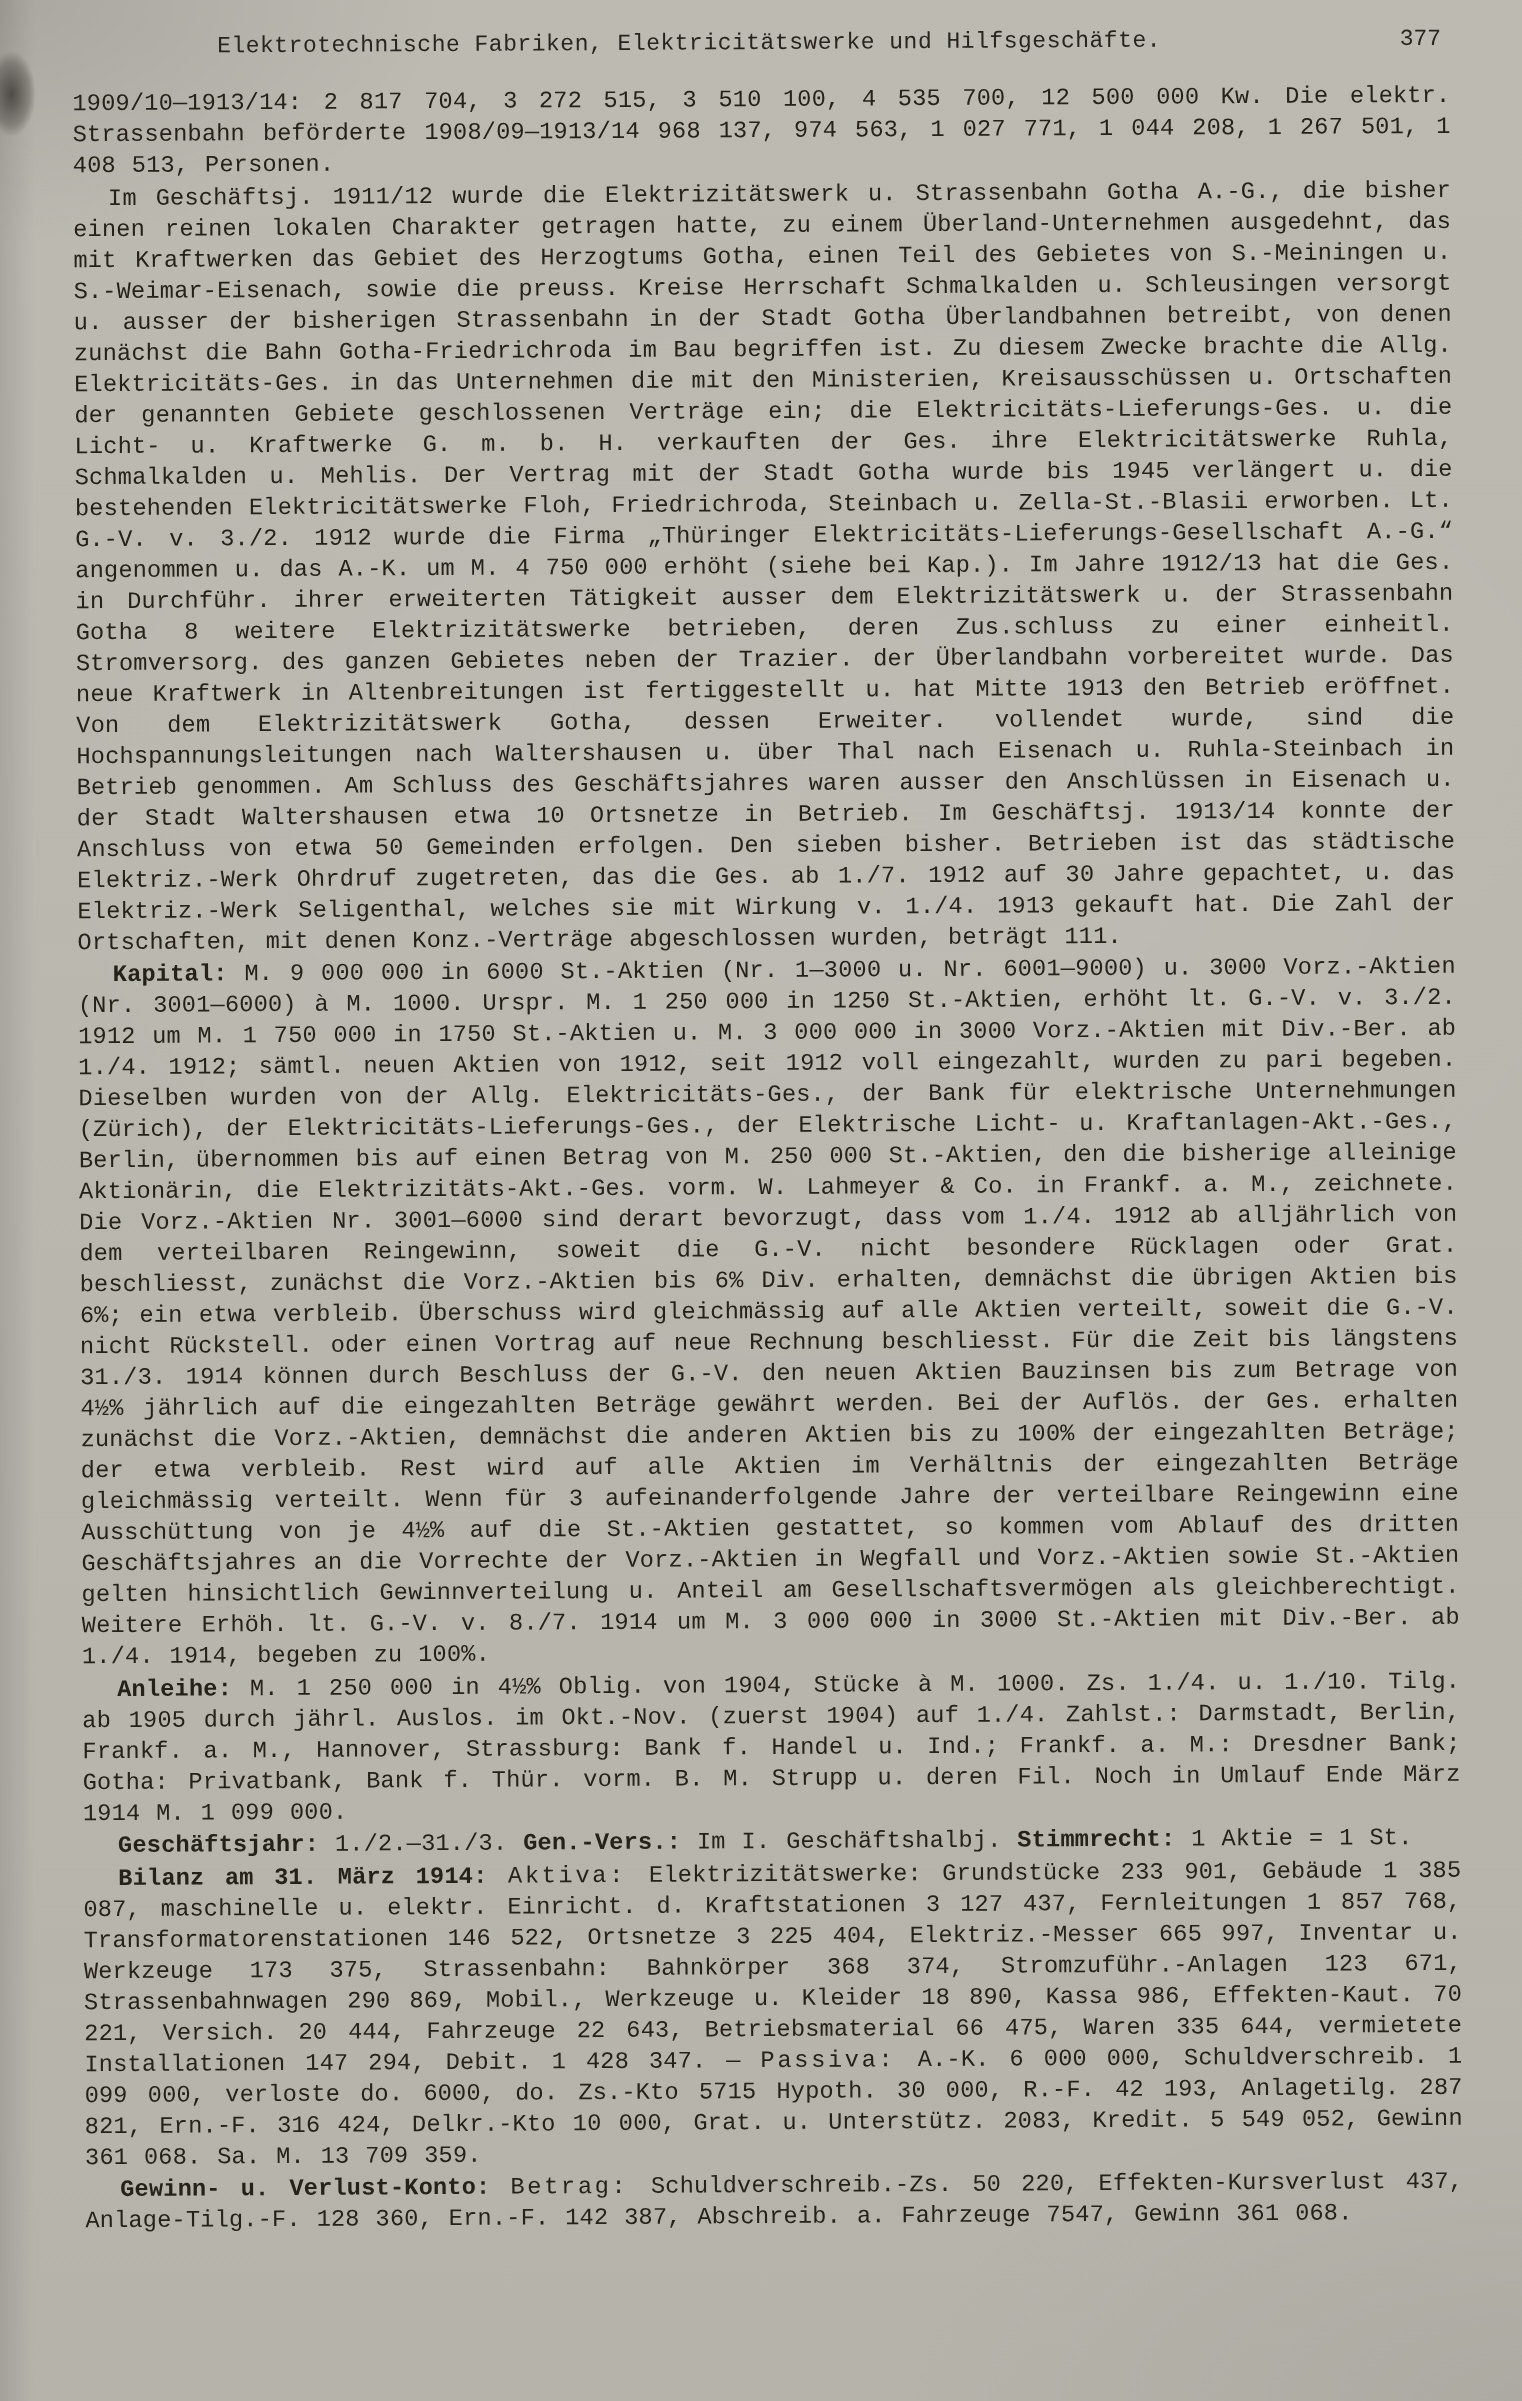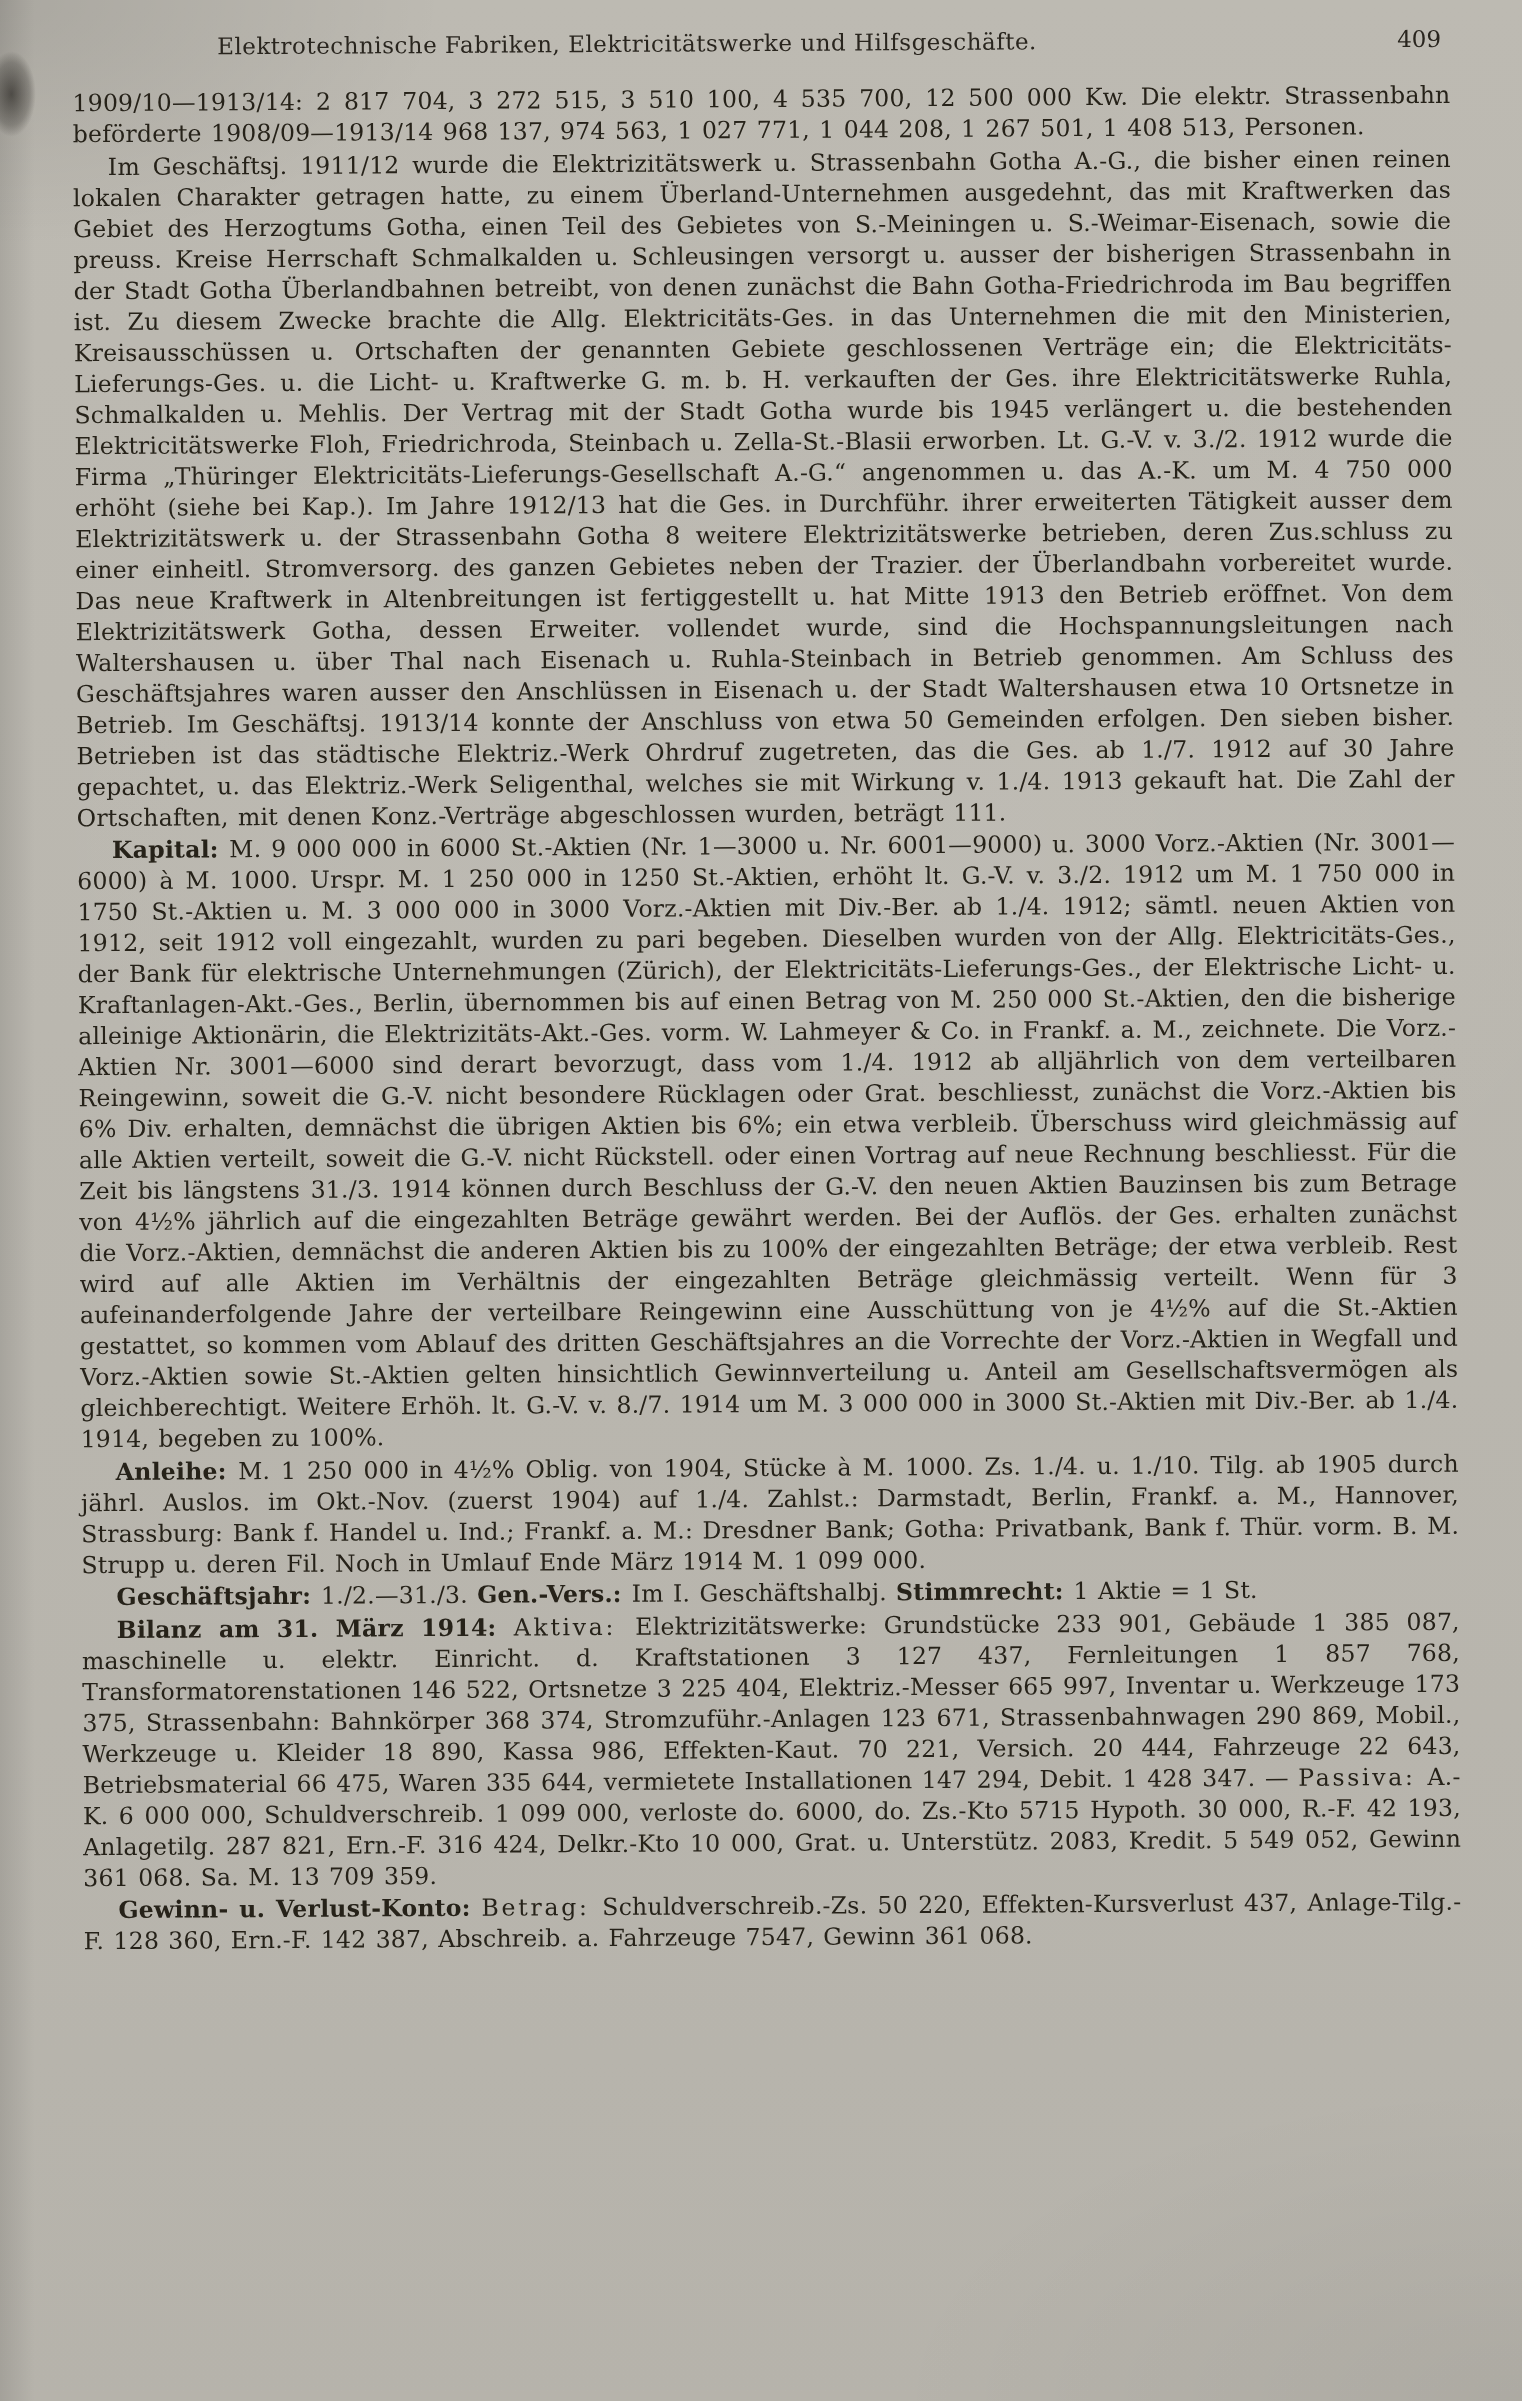--- a/index.html
+++ b/index.html
@@ -12,20 +12,21 @@
   }
   .page {
     position: absolute;
     inset: 0;
     background:
       radial-gradient(1218px 838px at 55% 35%, rgba(255,255,255,0.06), transparent 70%),
       radial-gradient(685px 381px at 0% 0%, rgba(0,0,0,0.10), transparent 65%),
       radial-gradient(914px 457px at 100% 100%, rgba(0,0,0,0.05), transparent 70%),
       linear-gradient(#bdbab2, #b6b3ab);
     color: #29251e;
+    font-family: Liberation Mono, monospace;
   }
   
   .page::before {
     content: "";
     position: absolute;
     left: -21px; top: 37px;
     width: 65px; height: 114px;
     background: radial-gradient(closest-side, rgba(22,19,15,0.6), rgba(22,19,15,0.25) 55%, transparent 75%);
     pointer-events: none;
   }
@@ -77,21 +78,21 @@
   .seg-spaced { letter-spacing: 2.7px; }
 </style>
 </head>
 <body>
 
 <div class="page">
   <div class="sheet">
 
     <div class="running-head">
       <span class="running-title">Elektrotechnische Fabriken, Elektricitätswerke und Hilfsgeschäfte.</span>
-      <span class="page-number">409</span>
+      <span class="page-number">377</span>
     </div>
 
     <div class="text-block">
 
     <p class="" style="color: rgb(38, 34, 25);"><span>1909/10—1913/14: 2 817 704, 3 272 515, 3 510 100, 4 535 700, 12 500 000 Kw. Die elektr. Strassenbahn beförderte 1908/09—1913/14 968 137, 974 563, 1 027 771, 1 044 208, 1 267 501, 1 408 513, Personen.</span></p>
         <p class="indent" style="color: rgb(38, 34, 25);"><span>Im Geschäftsj. 1911/12 wurde die Elektrizitätswerk u. Strassenbahn Gotha A.-G., die bisher einen reinen lokalen Charakter getragen hatte, zu einem Überland-Unternehmen ausgedehnt, das mit Kraftwerken das Gebiet des Herzogtums Gotha, einen Teil des Gebietes von S.-Meiningen u. S.-Weimar-Eisenach, sowie die preuss. Kreise Herrschaft Schmalkalden u. Schleusingen versorgt u. ausser der bisherigen Strassenbahn in der Stadt Gotha Überlandbahnen betreibt, von denen zunächst die Bahn Gotha-Friedrichroda im Bau begriffen ist. Zu diesem Zwecke brachte die Allg. Elektricitäts-Ges. in das Unternehmen die mit den Ministerien, Kreisausschüssen u. Ortschaften der genannten Gebiete geschlossenen Verträge ein; die Elektricitäts-Lieferungs-Ges. u. die Licht- u. Kraftwerke G. m. b. H. verkauften der Ges. ihre Elektricitätswerke Ruhla, Schmalkalden u. Mehlis. Der Vertrag mit der Stadt Gotha wurde bis 1945 verlängert u. die bestehenden Elektricitätswerke Floh, Friedrichroda, Steinbach u. Zella-St.-Blasii erworben. Lt. G.-V. v. 3./2. 1912 wurde die Firma „Thüringer Elektricitäts-Lieferungs-Gesellschaft A.-G.“ angenommen u. das A.-K. um M. 4 750 000 erhöht (siehe bei Kap.). Im Jahre 1912/13 hat die Ges. in Durchführ. ihrer erweiterten Tätigkeit ausser dem Elektrizitätswerk u. der Strassenbahn Gotha 8 weitere Elektrizitätswerke betrieben, deren Zus.schluss zu einer einheitl. Stromversorg. des ganzen Gebietes neben der Trazier. der Überlandbahn vorbereitet wurde. Das neue Kraftwerk in Altenbreitungen ist fertiggestellt u. hat Mitte 1913 den Betrieb eröffnet. Von dem Elektrizitätswerk Gotha, dessen Erweiter. vollendet wurde, sind die Hochspannungsleitungen nach Waltershausen u. über Thal nach Eisenach u. Ruhla-Steinbach in Betrieb genommen. Am Schluss des Geschäftsjahres waren ausser den Anschlüssen in Eisenach u. der Stadt Waltershausen etwa 10 Ortsnetze in Betrieb. Im Geschäftsj. 1913/14 konnte der Anschluss von etwa 50 Gemeinden erfolgen. Den sieben bisher. Betrieben ist das städtische Elektriz.-Werk Ohrdruf zugetreten, das die Ges. ab 1./7. 1912 auf 30 Jahre gepachtet, u. das Elektriz.-Werk Seligenthal, welches sie mit Wirkung v. 1./4. 1913 gekauft hat. Die Zahl der Ortschaften, mit denen Konz.-Verträge abgeschlossen wurden, beträgt 111.</span></p>
         <p class="indent" style="color: rgb(38, 34, 25);"><span class="seg-bold">Kapital: </span><span>M. 9 000 000 in 6000 St.-Aktien (Nr. 1—3000 u. Nr. 6001—9000) u. 3000 Vorz.-Aktien (Nr. 3001—6000) à M. 1000. Urspr. M. 1 250 000 in 1250 St.-Aktien, erhöht lt. G.-V. v. 3./2. 1912 um M. 1 750 000 in 1750 St.-Aktien u. M. 3 000 000 in 3000 Vorz.-Aktien mit Div.-Ber. ab 1./4. 1912; sämtl. neuen Aktien von 1912, seit 1912 voll eingezahlt, wurden zu pari begeben. Dieselben wurden von der Allg. Elektricitäts-Ges., der Bank für elektrische Unternehmungen (Zürich), der Elektricitäts-Lieferungs-Ges., der Elektrische Licht- u. Kraftanlagen-Akt.-Ges., Berlin, übernommen bis auf einen Betrag von M. 250 000 St.-Aktien, den die bisherige alleinige Aktionärin, die Elektrizitäts-Akt.-Ges. vorm. W. Lahmeyer &amp; Co. in Frankf. a. M., zeichnete. Die Vorz.-Aktien Nr. 3001—6000 sind derart bevorzugt, dass vom 1./4. 1912 ab alljährlich von dem verteilbaren Reingewinn, soweit die G.-V. nicht besondere Rücklagen oder Grat. beschliesst, zunächst die Vorz.-Aktien bis 6% Div. erhalten, demnächst die übrigen Aktien bis 6%; ein etwa verbleib. Überschuss wird gleichmässig auf alle Aktien verteilt, soweit die G.-V. nicht Rückstell. oder einen Vortrag auf neue Rechnung beschliesst. Für die Zeit bis längstens 31./3. 1914 können durch Beschluss der G.-V. den neuen Aktien Bauzinsen bis zum Betrage von 4½% jährlich auf die eingezahlten Beträge gewährt werden. Bei der Auflös. der Ges. erhalten zunächst die Vorz.-Aktien, demnächst die anderen Aktien bis zu 100% der eingezahlten Beträge; der etwa verbleib. Rest wird auf alle Aktien im Verhältnis der eingezahlten Beträge gleichmässig verteilt. Wenn für 3 aufeinanderfolgende Jahre der verteilbare Reingewinn eine Ausschüttung von je 4½% auf die St.-Aktien gestattet, so kommen vom Ablauf des dritten Geschäftsjahres an die Vorrechte der Vorz.-Aktien in Wegfall und Vorz.-Aktien sowie St.-Aktien gelten hinsichtlich Gewinnverteilung u. Anteil am Gesellschaftsvermögen als gleichberechtigt. Weitere Erhöh. lt. G.-V. v. 8./7. 1914 um M. 3 000 000 in 3000 St.-Aktien mit Div.-Ber. ab 1./4. 1914, begeben zu 100%.</span></p>
         <p class="indent" style="color: rgb(38, 34, 25);"><span class="seg-bold">Anleihe: </span><span>M. 1 250 000 in 4½% Oblig. von 1904, Stücke à M. 1000. Zs. 1./4. u. 1./10. Tilg. ab 1905 durch jährl. Auslos. im Okt.-Nov. (zuerst 1904) auf 1./4. Zahlst.: Darmstadt, Berlin, Frankf. a. M., Hannover, Strassburg: Bank f. Handel u. Ind.; Frankf. a. M.: Dresdner Bank; Gotha: Privatbank, Bank f. Thür. vorm. B. M. Strupp u. deren Fil. Noch in Umlauf Ende März 1914 M. 1 099 000.</span></p>
         <p class="indent" style="color: rgb(38, 34, 25);"><span class="seg-bold">Geschäftsjahr: </span><span>1./2.—31./3. </span><span class="seg-bold">Gen.-Vers.: </span><span>Im I. Geschäftshalbj. </span><span class="seg-bold">Stimmrecht: </span><span>1 Aktie = 1 St.</span></p>
         <p class="indent" style="color: rgb(38, 34, 25);"><span class="seg-bold">Bilanz am 31. März 1914: </span><span class="seg-spaced">Aktiva: </span><span>Elektrizitätswerke: Grundstücke 233 901, Gebäude 1 385 087, maschinelle u. elektr. Einricht. d. Kraftstationen 3 127 437, Fernleitungen 1 857 768, Transformatorenstationen 146 522, Ortsnetze 3 225 404, Elektriz.-Messer 665 997, Inventar u. Werkzeuge 173 375, Strassenbahn: Bahnkörper 368 374, Stromzuführ.-Anlagen 123 671, Strassenbahnwagen 290 869, Mobil., Werkzeuge u. Kleider 18 890, Kassa 986, Effekten-Kaut. 70 221, Versich. 20 444, Fahrzeuge 22 643, Betriebsmaterial 66 475, Waren 335 644, vermietete Installationen 147 294, Debit. 1 428 347. — </span><span class="seg-spaced">Passiva: </span><span>A.-K. 6 000 000, Schuldverschreib. 1 099 000, verloste do. 6000, do. Zs.-Kto 5715 Hypoth. 30 000, R.-F. 42 193, Anlagetilg. 287 821, Ern.-F. 316 424, Delkr.-Kto 10 000, Grat. u. Unterstütz. 2083, Kredit. 5 549 052, Gewinn 361 068. Sa. M. 13 709 359.</span></p>

